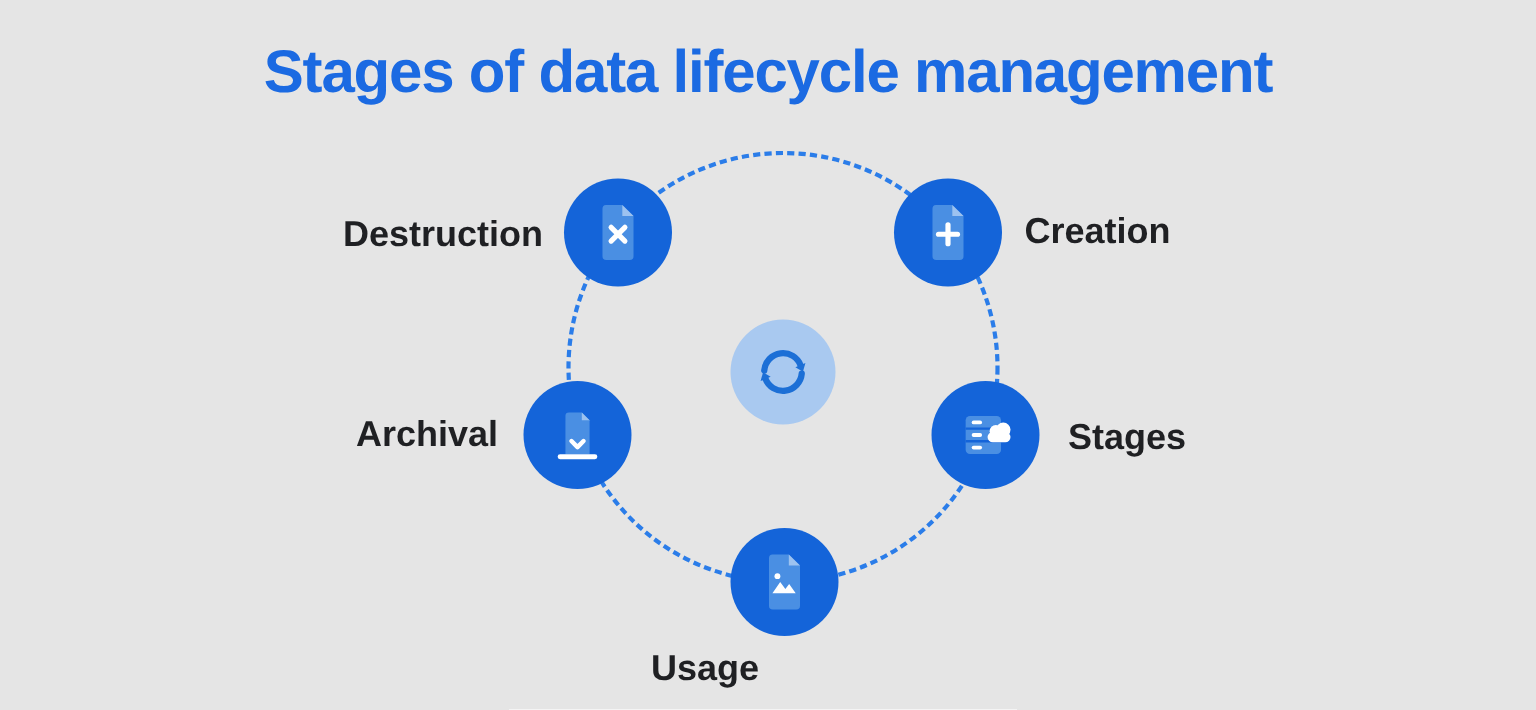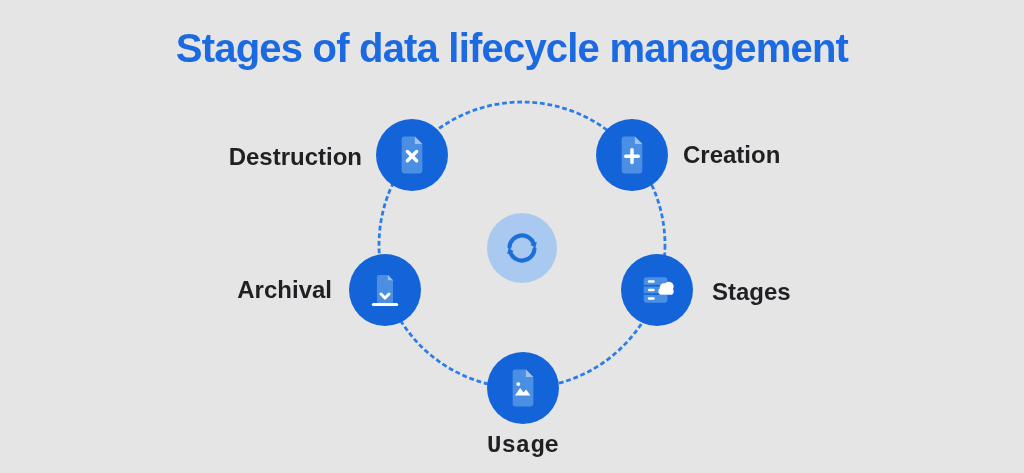--- a/index.html
+++ b/index.html
@@ -53,21 +53,21 @@
     font-size: 24px;
     font-weight: 600;
     line-height: 30px;
     color: #1f2023;
     white-space: nowrap;
   }
   .lbl-destruction { top: 142px; right: 662px; text-align: center; }
   .lbl-creation    { top: 140px; left: 683px; }
   .lbl-archival    { top: 275px; right: 692px; text-align: right; }
   .lbl-storage     { top: 277px; left: 712px; }
-  .lbl-usage       { top: 431px; left: 423px; width: 200px; text-align: center; font-family: Liberation Mono, monospace; }
+  .lbl-usage       { top: 431px; left: 434px; width: 200px; text-align: left; }
 
   .pos-destruction { left: 376px; top: 119px; }
   .pos-creation    { left: 596px; top: 119px; }
   .pos-archival    { left: 349px; top: 254px; }
   .pos-storage     { left: 621px; top: 254px; }
   .pos-usage       { left: 487px; top: 352px; }
   .pos-center      { left: 487px; top: 213px; }
 </style>
 </head>
 <body>

